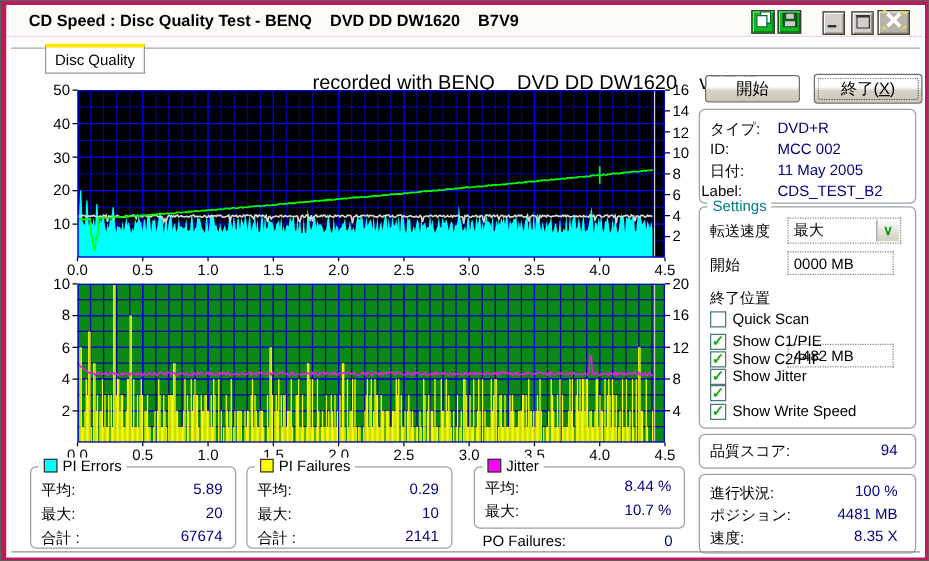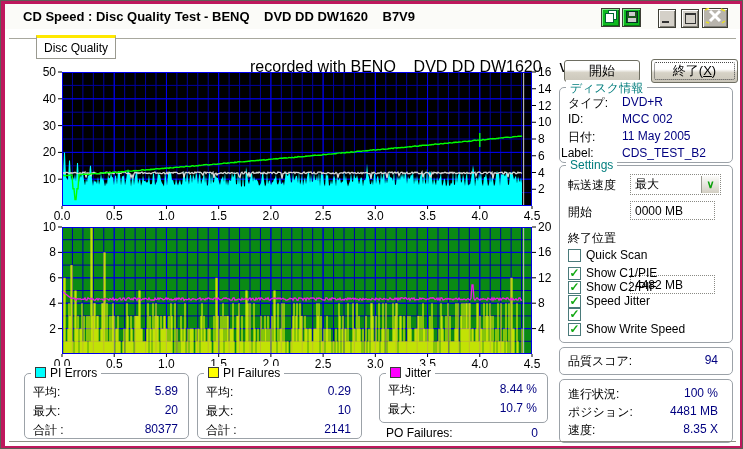--- a/index.html
+++ b/index.html
@@ -688,21 +688,21 @@
 
     <div class="group" style="left:19px;top:344px;width:163px;height:64px;">
       <div class="gcap" style="color:#000;">
         <span class="legendsq" id="sq-pie" style="background: rgb(0, 255, 255);"></span><span>PI Errors</span>
       </div>
       <div class="row" style="left:8px;top:10px;">平均:</div>
       <div class="rval" style="right:10px;top:10px;">5.89</div>
       <div class="row" style="left:8px;top:29px;">最大:</div>
       <div class="rval" style="right:10px;top:29px;">20</div>
       <div class="row" style="left:8px;top:48px;">合計 :</div>
-      <div class="rval" style="right:10px;top:48px;">80377</div>
+      <div class="rval" style="right:10px;top:48px;">67674</div>
     </div>
 
     <div class="group" style="left:192px;top:344px;width:163px;height:64px;">
       <div class="gcap" style="color:#000;">
         <span class="legendsq" id="sq-pif" style="background: rgb(255, 255, 0);"></span><span>PI Failures</span>
       </div>
       <div class="row" style="left:8px;top:10px;">平均:</div>
       <div class="rval" style="right:10px;top:10px;">0.29</div>
       <div class="row" style="left:8px;top:29px;">最大:</div>
       <div class="rval" style="right:10px;top:29px;">10</div>
@@ -724,21 +724,20 @@
 
     <div class="btn" style="left:559px;top:31px;width:76px;height:22px;">
       <span>開始</span>
     </div>
     <div class="btn" style="left:646px;top:30px;width:87px;height:24px;">
       <div class="focusrect"></div>
       <span><span>終了(</span><span style="text-decoration:underline;">X</span><span>)</span></span>
     </div>
 
     <div class="group" style="left:554px;top:58px;width:172px;height:74px;">
-      <div class="gcap teal">ディスク情報</div>
       <div class="row" style="left:8px;top:7px;">タイプ:</div>
       <div class="row navy" style="left:62px;top:7px;">DVD+R</div>
       <div class="row" style="left:8px;top:24px;">ID:</div>
       <div class="row navy" style="left:62px;top:24px;">MCC 002</div>
       <div class="row" style="left:8px;top:41px;">日付:</div>
       <div class="row navy" style="left:62px;top:41px;">11 May 2005</div>
       <div class="row" style="left:1px;top:58px;">Label:</div>
       <div class="row navy" style="left:62px;top:58px;">CDS_TEST_B2</div>
     </div>
 
@@ -764,21 +763,21 @@
       <div class="cbrow" style="left:8px;top:100px;">
         <span class="cbbox">✓</span>
         <span>Show C1/PIE</span>
       </div>
       <div class="cbrow" style="left:8px;top:114px;">
         <span class="cbbox">✓</span>
         <span>Show C2/PIF</span>
       </div>
       <div class="cbrow" style="left:8px;top:128px;">
         <span class="cbbox">✓</span>
-        <span>Speed Jitter</span>
+        <span>Show Jitter</span>
       </div>
       <div class="cbrow" style="left:8px;top:142px;">
         <span class="cbbox">✓</span>
       </div>
       <div class="cbrow" style="left:8px;top:156px;">
         <span class="cbbox">✓</span>
         <span>Show Write Speed</span>
       </div>
     </div>
 

